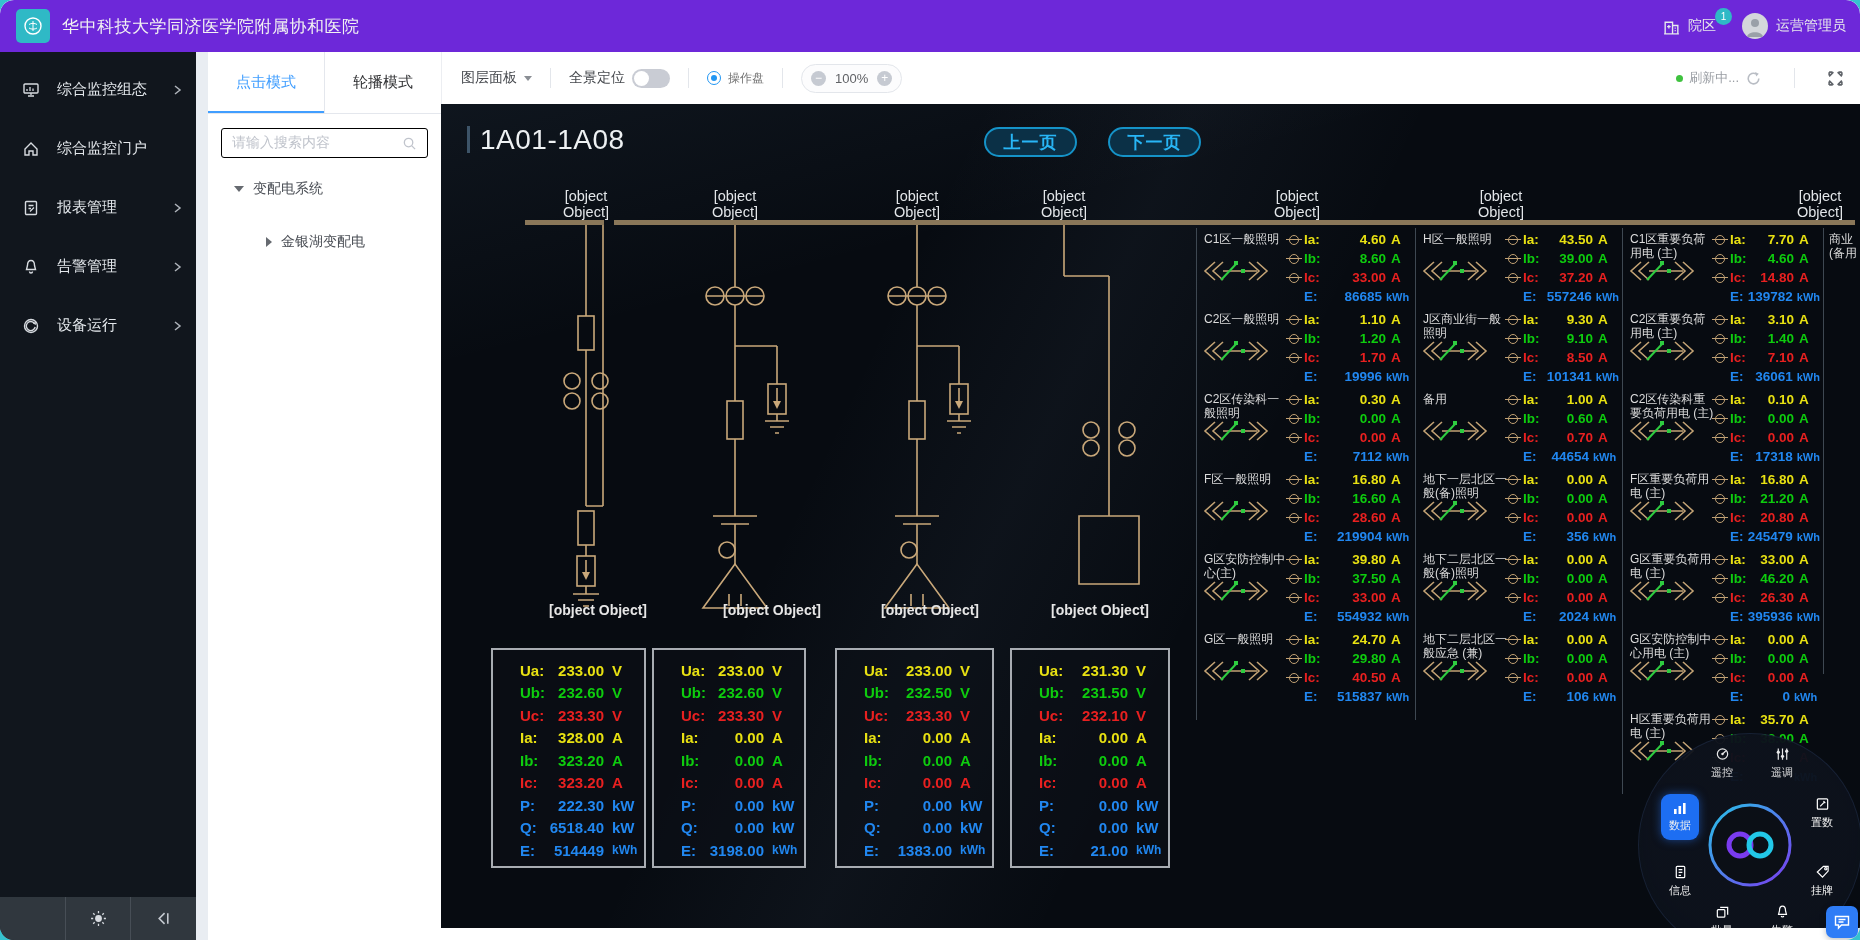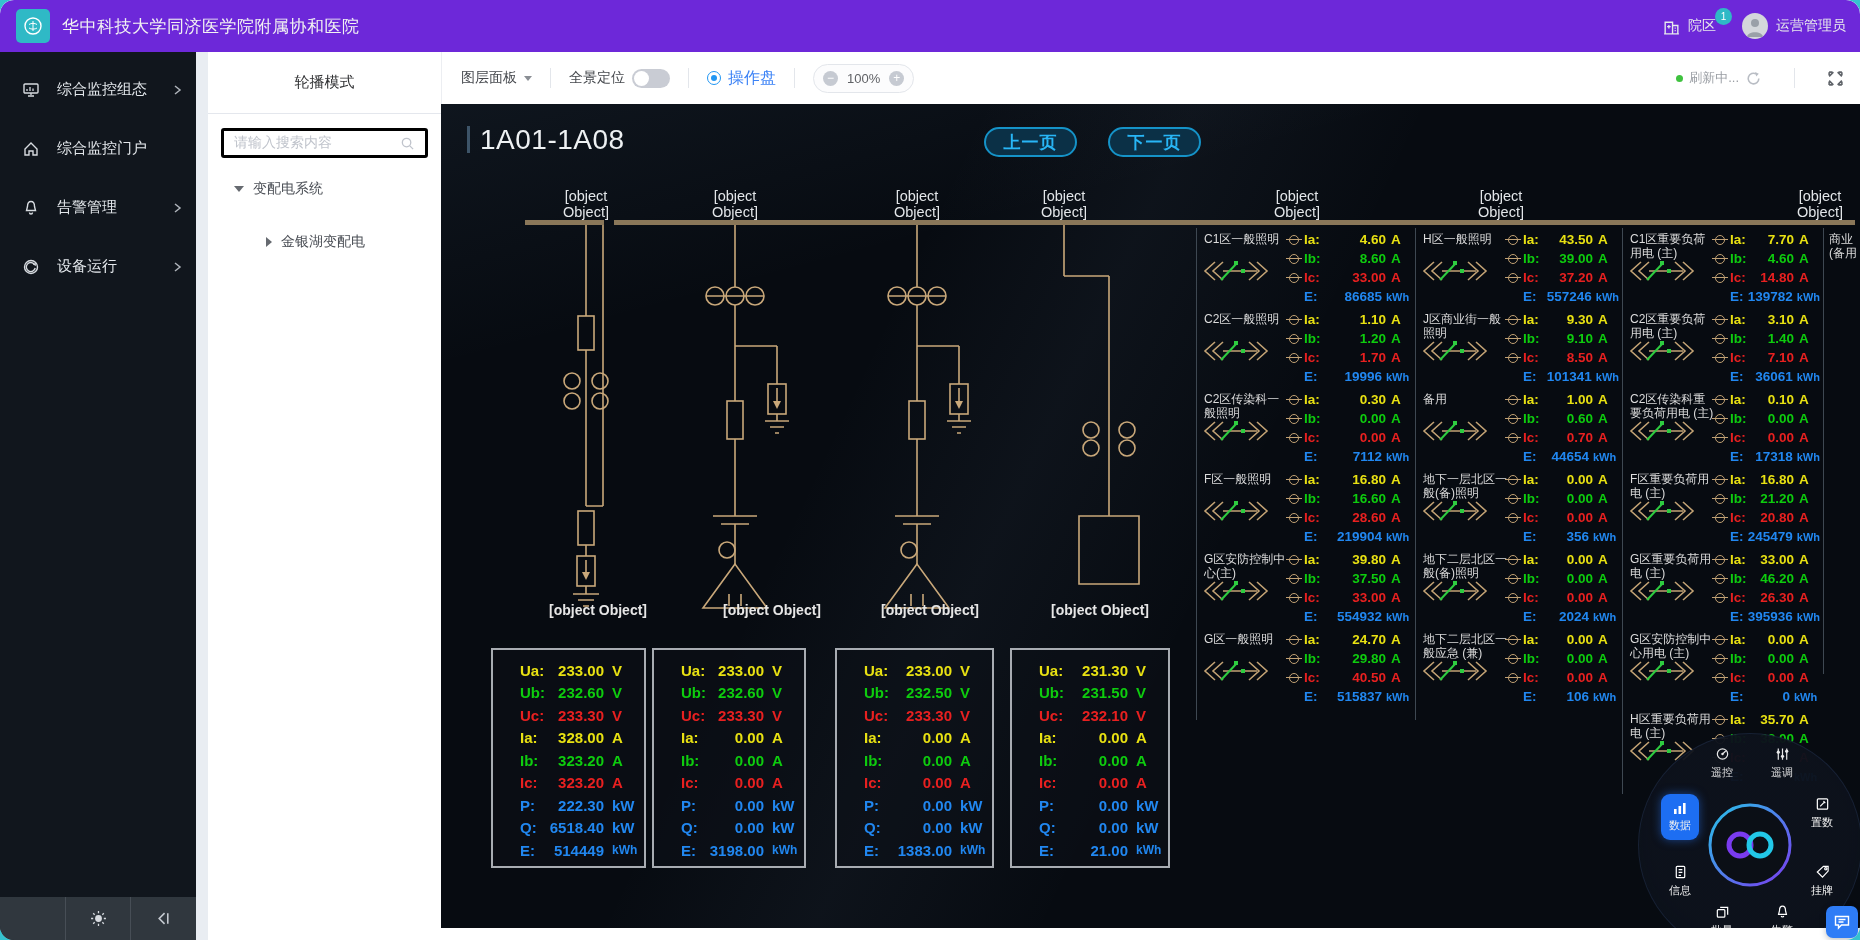--- a/index.html
+++ b/index.html
@@ -29,39 +29,39 @@
   .sf-cell:last-child { border-right:none; }
 
   .gutter { position:absolute; left:196px; top:52px; width:12px; bottom:0; background:#e9edf2; }
 
   
   .treepanel { position:absolute; left:208px; top:52px; width:233px; bottom:0; background:#fff; }
   .tabs { height:62px; border-bottom:1px solid #e4e7ed; display:flex; }
   .tab { flex:1; display:flex; align-items:center; justify-content:center; font-size:15px; color:#303133; cursor:pointer; }
   .tab + .tab { border-left:1px solid #e4e7ed; }
   .tab.active { color:#409eff; box-shadow:inset 0 -2px 0 #409eff; }
-  .search { margin:14px 13px 0; height:30px; border:3px solid #000000; border-radius:3px;
+  .search { margin:14px 13px 0; height:30px; border:1px solid #000000; border-radius:3px;
             display:flex; align-items:center; padding:0 10px; color:#c0c4cc; font-size:14px; gap:6px; }
   .search span { flex:1; }
   .tnode1 { margin:22px 0 0 26px; display:flex; align-items:center; gap:9px; font-size:14px; color:#4a4e55; cursor:pointer; }
   .tnode2 { margin:35px 0 0 58px; display:flex; align-items:center; gap:9px; font-size:14px; color:#4a4e55; cursor:pointer; }
   .caret-down { width:0; height:0; border-left:5px solid transparent; border-right:5px solid transparent; border-top:6px solid #666a70; }
   .caret-right { width:0; height:0; border-top:5px solid transparent; border-bottom:5px solid transparent; border-left:6px solid #666a70; }
 
   
   .toolbar { position:absolute; left:441px; top:52px; right:0; height:52px; background:#fff;
              border-left:1px solid #eceef2; display:flex; align-items:center; padding-left:19px; }
   .tb-item { display:flex; align-items:center; gap:7px; font-size:14px; color:#46494e; cursor:pointer; }
   .tcaret { width:0; height:0; border-left:4px solid transparent; border-right:4px solid transparent; border-top:5px solid #8a8e94; }
   .tb-div { width:1px; height:20px; background:#e3e6eb; margin:0 18px; }
   .toggle { width:38px; height:19px; border-radius:10px; background:#c9ccd4; position:relative; cursor:pointer; }
   .toggle::after { content:""; position:absolute; left:2px; top:2px; width:15px; height:15px; border-radius:50%; background:#fff; }
   .radio { width:14px; height:14px; border:1.5px solid #2196f3; border-radius:50%; position:relative; }
   .radio::after { content:""; position:absolute; inset:3px; background:#2196f3; border-radius:50%; }
-  .op-label { color:#3b82f6; font-size:16px; }
+  .op-label { color:#737373; font-size:12px; }
   .zoomchip { display:flex; align-items:center; gap:9px; border:1px solid #e3e6eb; border-radius:15px;
               height:29px; padding:0 9px; background:#fcfcfd; font-size:13px; color:#606266; }
   .zbtn { width:15px; height:15px; border-radius:50%; background:#c6cad2; color:#fff; font-size:12px;
           line-height:14px; text-align:center; cursor:pointer; }
   .tb-rgroup { margin-left:auto; display:flex; align-items:center; margin-right:16px; gap:28px; }
   .refresh { display:flex; align-items:center; gap:6px; font-size:13px; color:#9a9ea4; }
   .gdot { width:7px; height:7px; border-radius:50%; background:#3fc23f; }
 
   
   .canvas { position:absolute; left:441px; top:104px; width:1419px; height:824px; overflow:hidden;
@@ -184,20 +184,32 @@
         </span>
     </div>
     <div class="side-item">
       <svg width="18" height="18" viewBox="0 0 18 18">
           <path d="M3,9 L9,3 L15,9 V15 H11 V11 H7 V15 H3 Z" stroke="#d7dbe0" stroke-width="1.4" fill="none"></path>
         </svg>
       <span>综合监控门户</span>
     </div>
     <div class="side-item">
       <svg width="18" height="18" viewBox="0 0 18 18">
+          <rect x="3.5" y="2.5" width="11" height="13" rx="1" stroke="#d7dbe0" stroke-width="1.4" fill="none"></rect>
+          <path d="M6.5,6.5 L11.5,6.5 M6.5,9.5 L9,9.5 M8,12.5 L12,8.5" stroke="#d7dbe0" stroke-width="1.3" fill="none"></path>
+        </svg>
+      <span>报表管理</span>
+      <span class="chev">
+          <svg width="9" height="12" viewBox="0 0 9 12">
+            <path d="M2,2 L7,6 L2,10" stroke="#aeb3ba" stroke-width="1.5" fill="none"></path>
+          </svg>
+        </span>
+    </div>
+    <div class="side-item">
+      <svg width="18" height="18" viewBox="0 0 18 18">
           <path d="M9,2.5 C6.6,2.5 5.5,4.5 5.5,7.5 L4.5,11.5 H13.5 L12.5,7.5 C12.5,4.5 11.4,2.5 9,2.5 Z" stroke="#d7dbe0" stroke-width="1.4" fill="none"></path>
           <path d="M7.5,13.5 A1.5,1.5 0 0 0 10.5,13.5" stroke="#d7dbe0" stroke-width="1.4" fill="none"></path>
         </svg>
       <span>告警管理</span>
       <span class="chev">
           <svg width="9" height="12" viewBox="0 0 9 12">
             <path d="M2,2 L7,6 L2,10" stroke="#aeb3ba" stroke-width="1.5" fill="none"></path>
           </svg>
         </span>
     </div>
@@ -227,20 +239,21 @@
             <path d="M8,2 L3,7 L8,12 M11,2 V12" stroke="#c3c8cf" stroke-width="1.5" fill="none"></path>
           </svg>
       </div>
     </div>
   </div>
 
   <div class="gutter"></div>
 
   <div class="treepanel">
     <div class="tabs">
+      <div class="tab active">点击模式</div>
       <div class="tab">轮播模式</div>
     </div>
     <div class="search">
       <span>请输入搜索内容</span>
       <svg width="15" height="15" viewBox="0 0 16 16">
           <circle cx="7" cy="7" r="4.5" stroke="#c0c4cc" stroke-width="1.4" fill="none"></circle>
           <path d="M10.5,10.5 L14,14" stroke="#c0c4cc" stroke-width="1.4"></path>
         </svg>
     </div>
     <div class="tnode1">

